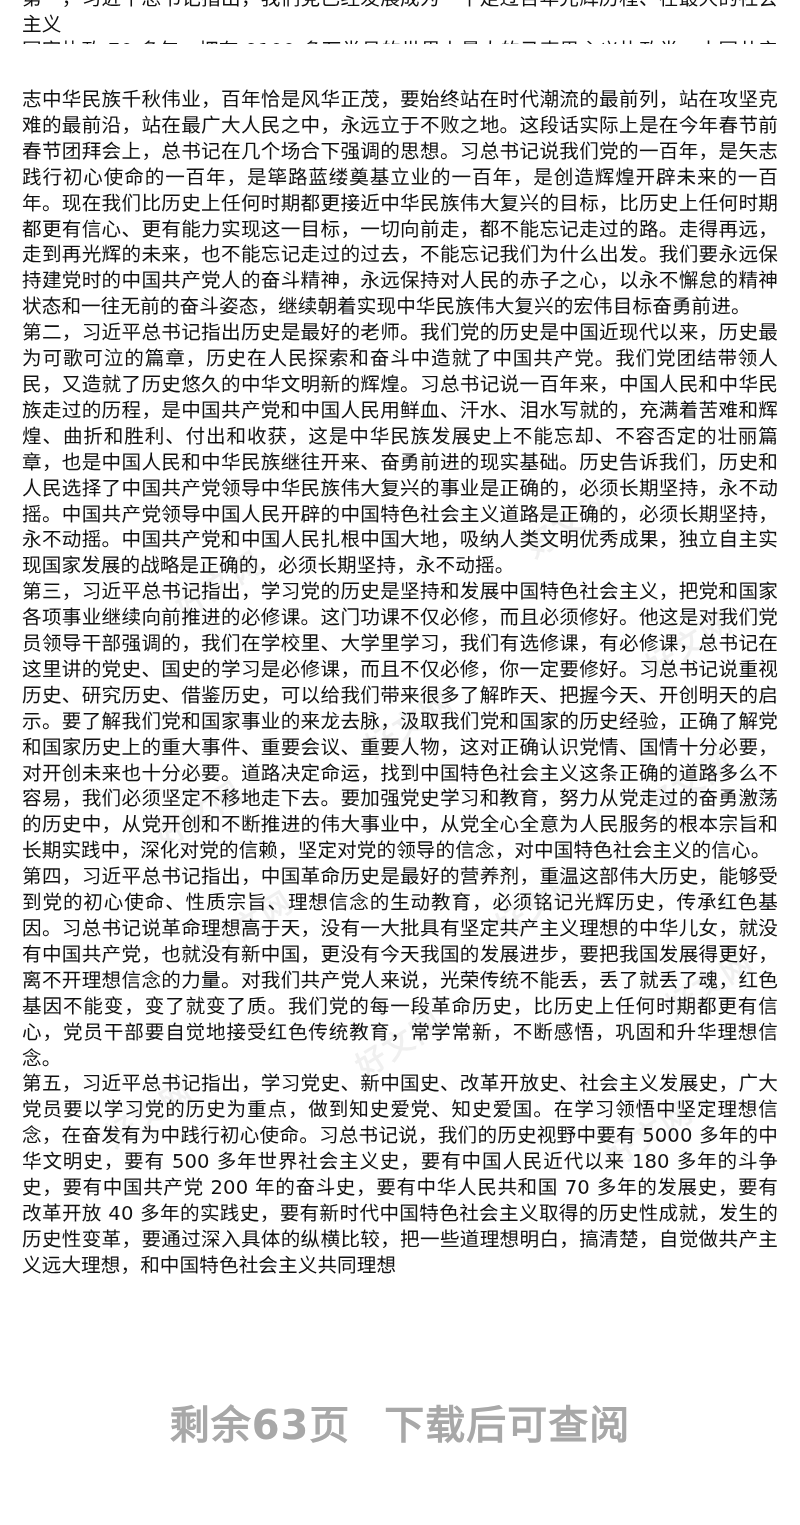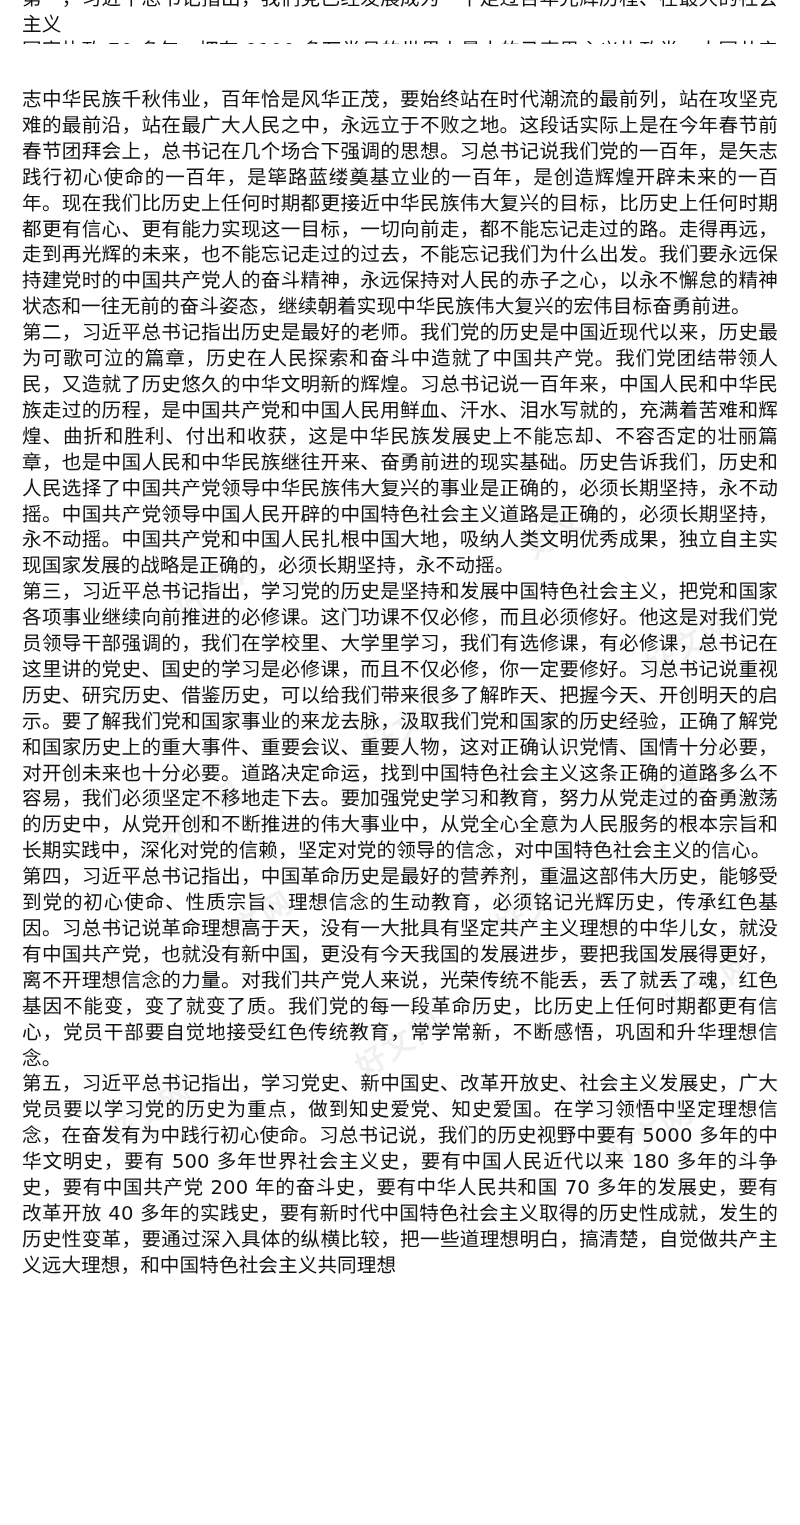--- a/index.html
+++ b/index.html
@@ -129,14 +129,17 @@
   </div>
 
   <div class="body-start doc-body">
     <p class="para">志中华民族千秋伟业，百年恰是风华正茂，要始终站在时代潮流的最前列，站在攻坚克难的最前沿，站在最广大人民之中，永远立于不败之地。这段话实际上是在今年春节前春节团拜会上，总书记在几个场合下强调的思想。习总书记说我们党的一百年，是矢志践行初心使命的一百年，是筚路蓝缕奠基立业的一百年，是创造辉煌开辟未来的一百年。现在我们比历史上任何时期都更接近中华民族伟大复兴的目标，比历史上任何时期都更有信心、更有能力实现这一目标，一切向前走，都不能忘记走过的路。走得再远，走到再光辉的未来，也不能忘记走过的过去，不能忘记我们为什么出发。我们要永远保持建党时的中国共产党人的奋斗精神，永远保持对人民的赤子之心，以永不懈怠的精神状态和一往无前的奋斗姿态，继续朝着实现中华民族伟大复兴的宏伟目标奋勇前进。</p>
     <p class="para">第二，习近平总书记指出历史是最好的老师。我们党的历史是中国近现代以来，历史最为可歌可泣的篇章，历史在人民探索和奋斗中造就了中国共产党。我们党团结带领人民，又造就了历史悠久的中华文明新的辉煌。习总书记说一百年来，中国人民和中华民族走过的历程，是中国共产党和中国人民用鲜血、汗水、泪水写就的，充满着苦难和辉煌、曲折和胜利、付出和收获，这是中华民族发展史上不能忘却、不容否定的壮丽篇章，也是中国人民和中华民族继往开来、奋勇前进的现实基础。历史告诉我们，历史和人民选择了中国共产党领导中华民族伟大复兴的事业是正确的，必须长期坚持，永不动摇。中国共产党领导中国人民开辟的中国特色社会主义道路是正确的，必须长期坚持，永不动摇。中国共产党和中国人民扎根中国大地，吸纳人类文明优秀成果，独立自主实现国家发展的战略是正确的，必须长期坚持，永不动摇。</p>
     <p class="para">第三，习近平总书记指出，学习党的历史是坚持和发展中国特色社会主义，把党和国家各项事业继续向前推进的必修课。这门功课不仅必修，而且必须修好。他这是对我们党员领导干部强调的，我们在学校里、大学里学习，我们有选修课，有必修课，总书记在这里讲的党史、国史的学习是必修课，而且不仅必修，你一定要修好。习总书记说重视历史、研究历史、借鉴历史，可以给我们带来很多了解昨天、把握今天、开创明天的启示。要了解我们党和国家事业的来龙去脉，汲取我们党和国家的历史经验，正确了解党和国家历史上的重大事件、重要会议、重要人物，这对正确认识党情、国情十分必要，对开创未来也十分必要。道路决定命运，找到中国特色社会主义这条正确的道路多么不容易，我们必须坚定不移地走下去。要加强党史学习和教育，努力从党走过的奋勇激荡的历史中，从党开创和不断推进的伟大事业中，从党全心全意为人民服务的根本宗旨和长期实践中，深化对党的信赖，坚定对党的领导的信念，对中国特色社会主义的信心。</p>
     <p class="para">第四，习近平总书记指出，中国革命历史是最好的营养剂，重温这部伟大历史，能够受到党的初心使命、性质宗旨、理想信念的生动教育，必须铭记光辉历史，传承红色基因。习总书记说革命理想高于天，没有一大批具有坚定共产主义理想的中华儿女，就没有中国共产党，也就没有新中国，更没有今天我国的发展进步，要把我国发展得更好，离不开理想信念的力量。对我们共产党人来说，光荣传统不能丢，丢了就丢了魂，红色基因不能变，变了就变了质。我们党的每一段革命历史，比历史上任何时期都更有信心，党员干部要自觉地接受红色传统教育，常学常新，不断感悟，巩固和升华理想信念。</p>
     <p class="para">第五，习近平总书记指出，学习党史、新中国史、改革开放史、社会主义发展史，广大党员要以学习党的历史为重点，做到知史爱党、知史爱国。在学习领悟中坚定理想信念，在奋发有为中践行初心使命。习总书记说，我们的历史视野中要有 5000 多年的中华文明史，要有 500 多年世界社会主义史，要有中国人民近代以来 180 多年的斗争史，要有中国共产党 200 年的奋斗史，要有中华人民共和国 70 多年的发展史，要有改革开放 40 多年的实践史，要有新时代中国特色社会主义取得的历史性成就，发生的历史性变革，要通过深入具体的纵横比较，把一些道理想明白，搞清楚，自觉做共产主义远大理想，和中国特色社会主义共同理想</p>
   </div>
 
+  <div class="promo">
+    <span class="promo-text">剩余63页</span><span class="promo-gap"></span><span class="promo-text">下载后可查阅</span>
+  </div>
 
 </div>
 
 </body></html>

